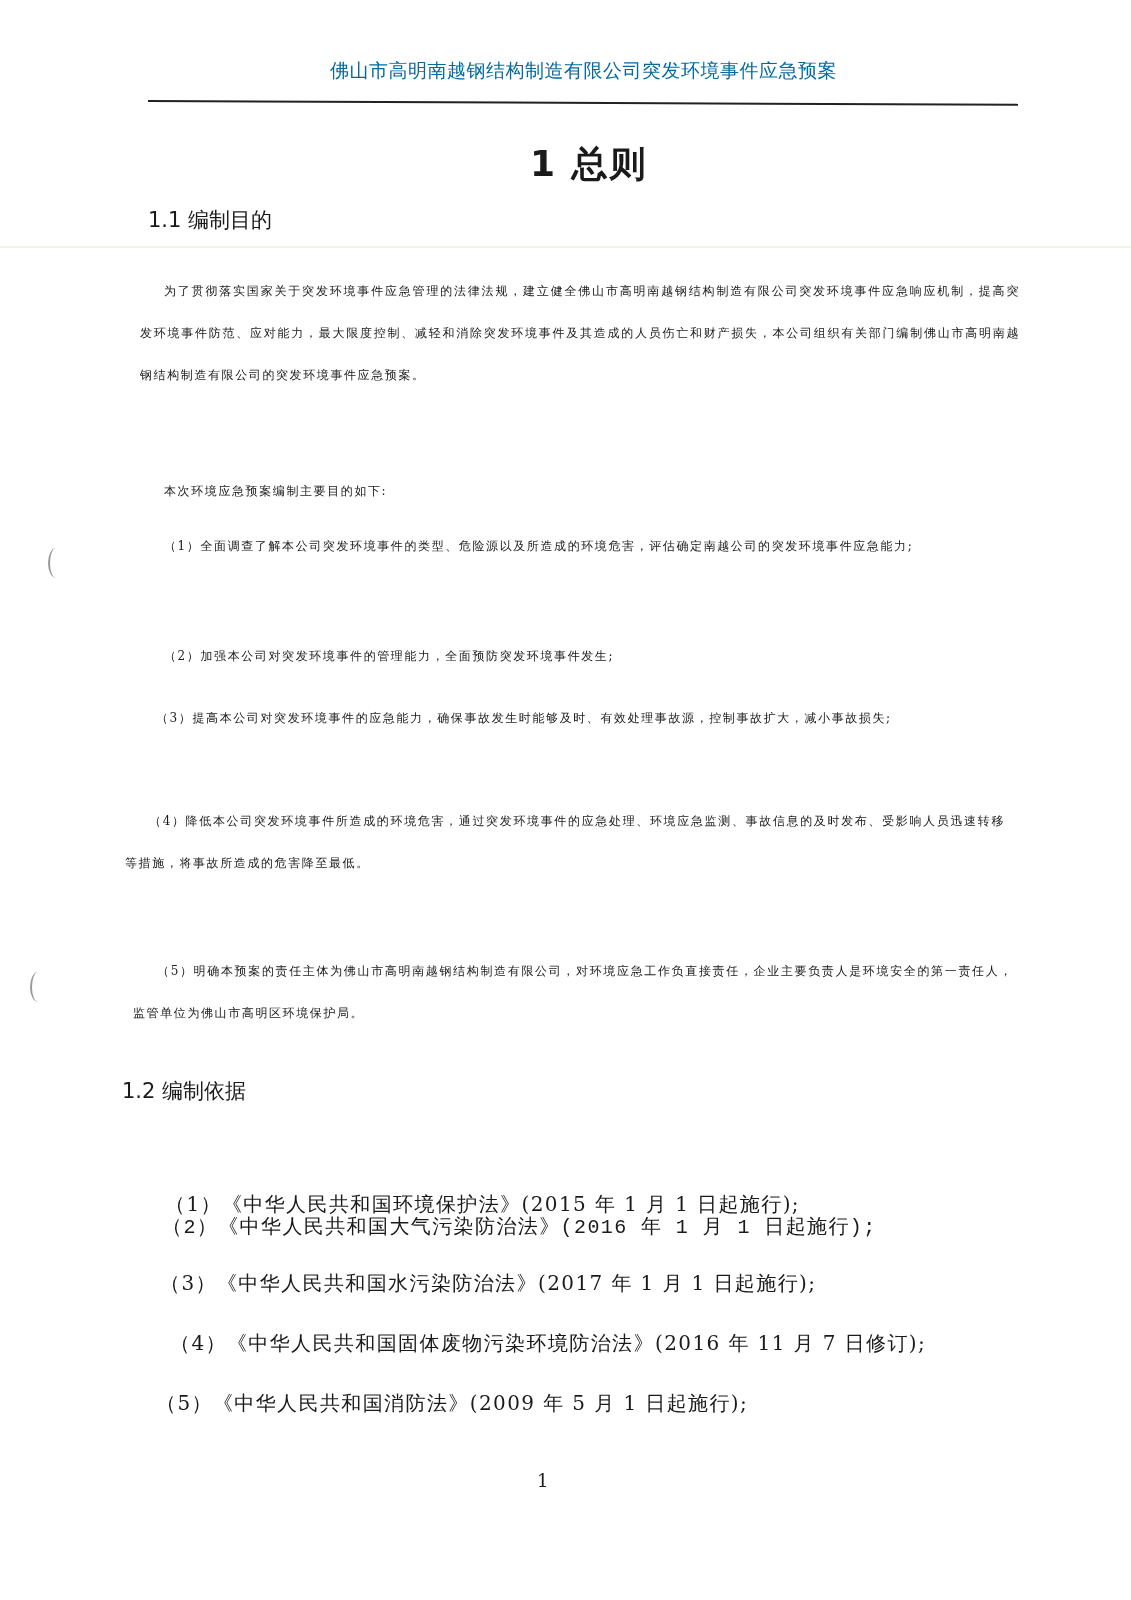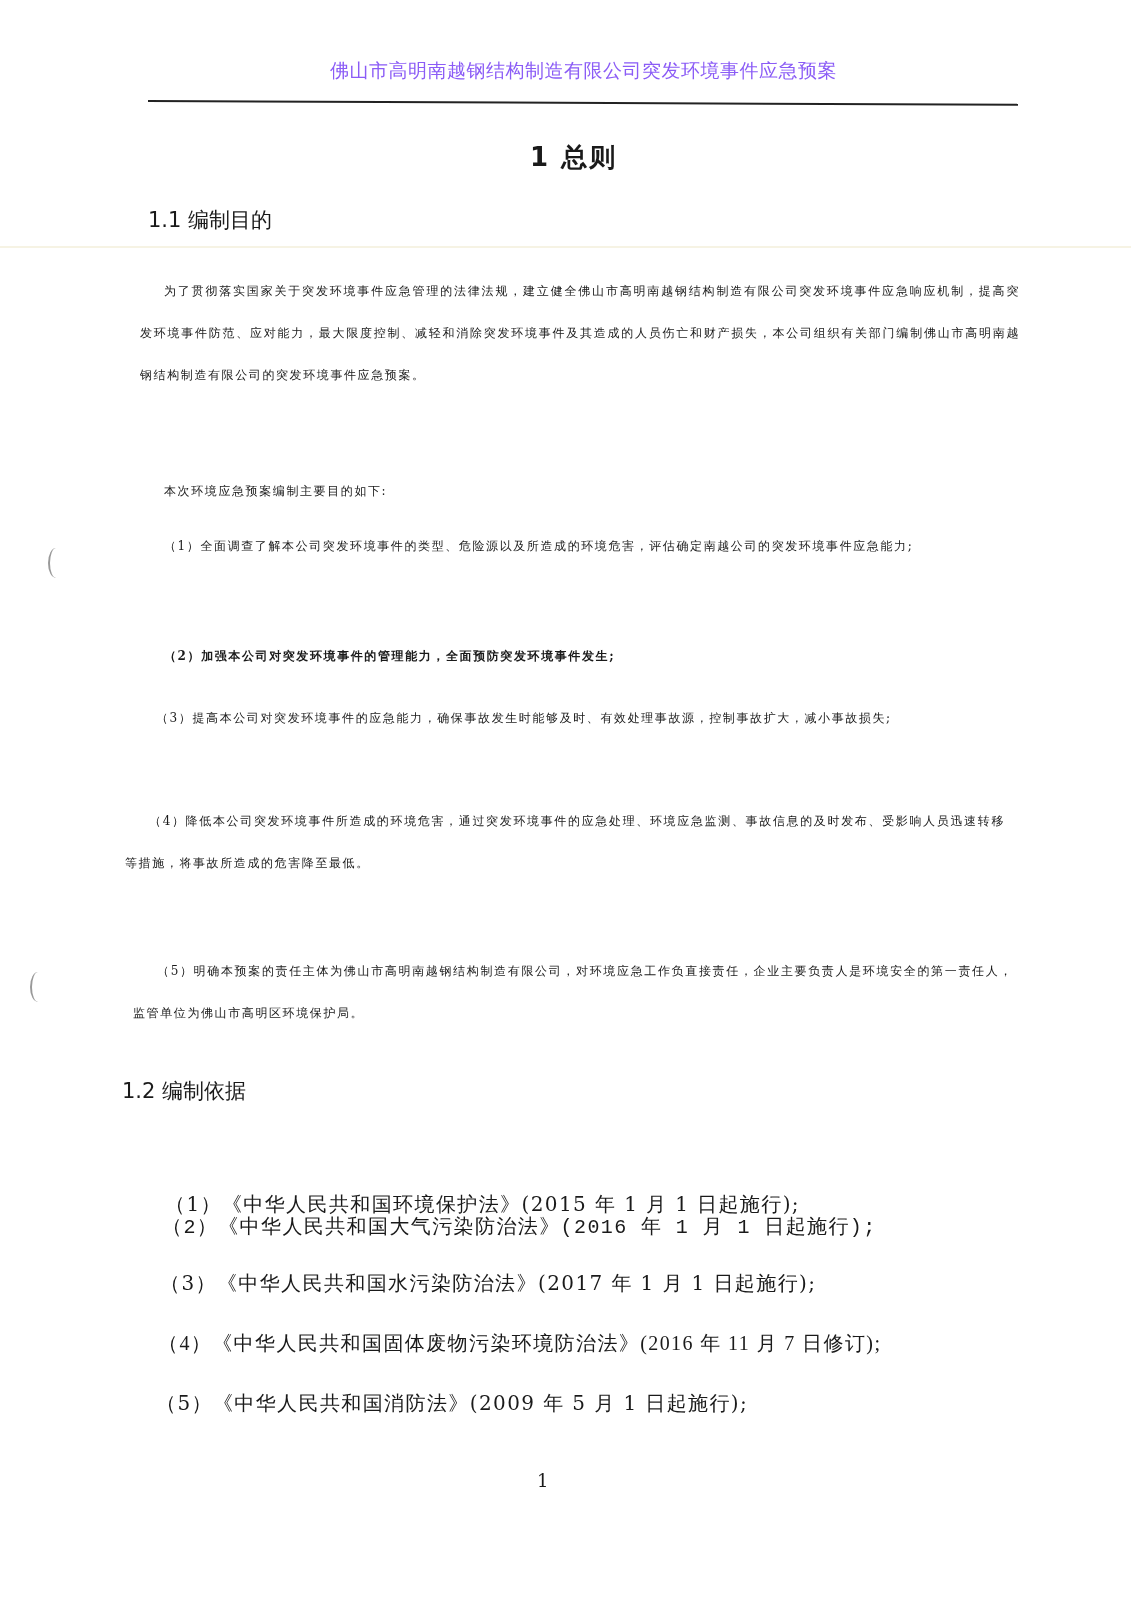--- a/index.html
+++ b/index.html
@@ -1,29 +1,29 @@
 <!DOCTYPE html>
 <html><head>
   <meta charset="utf-8">
   <style>
     html, body { margin: 0; padding: 0; }
     body {
       width: 1131px; height: 1600px; background: #ffffff; position: relative; overflow: hidden;
       font-family: "DejaVu Serif", "Liberation Serif", serif; color: #1a1a1a;
     }
     .header-title {
-      position: absolute; left: 330px; top: 58px; font-size: 19px; color: #8b5cf6;
+      position: absolute; left: 330px; top: 58px; font-size: 19px; color: #0369a1;
       font-family: "DejaVu Sans", sans-serif; letter-spacing: 0.5px;
     }
     .header-rule {
       position: absolute; left: 148px; top: 100px; width: 870px; height: 2px; background: #222;
       transform: rotate(0.25deg); transform-origin: left center;
     }
     .chapter-title {
-      position: absolute; left: 530px; top: 140px; font-size: 26px; font-weight: bold;
+      position: absolute; left: 530px; top: 140px; font-size: 36px; font-weight: bold;
       font-family: "DejaVu Sans", sans-serif; letter-spacing: 2px;
     }
     .section-title {
       position: absolute; font-size: 21px; font-weight: normal;
       font-family: "DejaVu Sans", sans-serif;
     }
     .para {
       position: absolute; font-size: 12px; line-height: 42px; letter-spacing: 1.6px;
       width: 880px; text-align: justify;
     }
@@ -60,40 +60,40 @@
 </div>
 
 <div class="para" style="left:140px; top:470px;">
   <span class="first">本次环境应急预案编制主要目的如下:</span>
 </div>
 
 <div class="para" style="left:140px; top:525px;">
   <span class="first">（1）全面调查了解本公司突发环境事件的类型、危险源以及所造成的环境危害，评估确定南越公司的突发环境事件应急能力;</span>
 </div>
 
-<div class="para" style="left:140px; top:635px;font-weight:bold;">
+<div class="para" style="left:140px; top:635px;">
   <span class="first">（2）加强本公司对突发环境事件的管理能力，全面预防突发环境事件发生;</span>
 </div>
 
 <div class="para" style="left:132px; top:697px;">
   <span class="first">（3）提高本公司对突发环境事件的应急能力，确保事故发生时能够及时、有效处理事故源，控制事故扩大，减小事故损失;</span>
 </div>
 
 <div class="para" style="left:125px; top:800px;">
   <span class="first">（4）降低本公司突发环境事件所造成的环境危害，通过突发环境事件的应急处理、环境应急监测、事故信息的及时发布、受影响人员迅速转移等措施，将事故所造成的危害降至最低。</span>
 </div>
 
 <div class="para" style="left:133px; top:950px;">
   <span class="first">（5）明确本预案的责任主体为佛山市高明南越钢结构制造有限公司，对环境应急工作负直接责任，企业主要负责人是环境安全的第一责任人，监管单位为佛山市高明区环境保护局。</span>
 </div>
 
 <div class="section-title" style="left:122px; top:1077px;">1.2  编制依据</div>
 
 <div class="ref" style="left:165px; top:1155px;margin-top:36px;">（1）《中华人民共和国环境保护法》(2015 年 1 月 1 日起施行);</div>
 <div class="ref" style="left:162px; top:1213px;font-family:Liberation Mono, monospace;">（2）《中华人民共和国大气污染防治法》(2016 年 1 月 1 日起施行);</div>
 <div class="ref" style="left:160px; top:1270px;">（3）《中华人民共和国水污染防治法》(2017 年 1 月 1 日起施行);</div>
-<div class="ref" style="left:158px; top:1330px;font-family:Liberation Serif, serif;">（4）《中华人民共和国固体废物污染环境防治法》(2016 年 11 月 7 日修订);</div>
+<div class="ref" style="left:170px; top:1330px;">（4）《中华人民共和国固体废物污染环境防治法》(2016 年 11 月 7 日修订);</div>
 <div class="ref" style="left:156px; top:1390px;">（5）《中华人民共和国消防法》(2009 年 5 月 1 日起施行);</div>
 
 <div class="scan-mark" style="left:48px; top:548px;"></div>
 <div class="scan-mark" style="left:30px; top:972px;"></div>
 
 <div class="page-number">1</div>
 
 </body></html>

